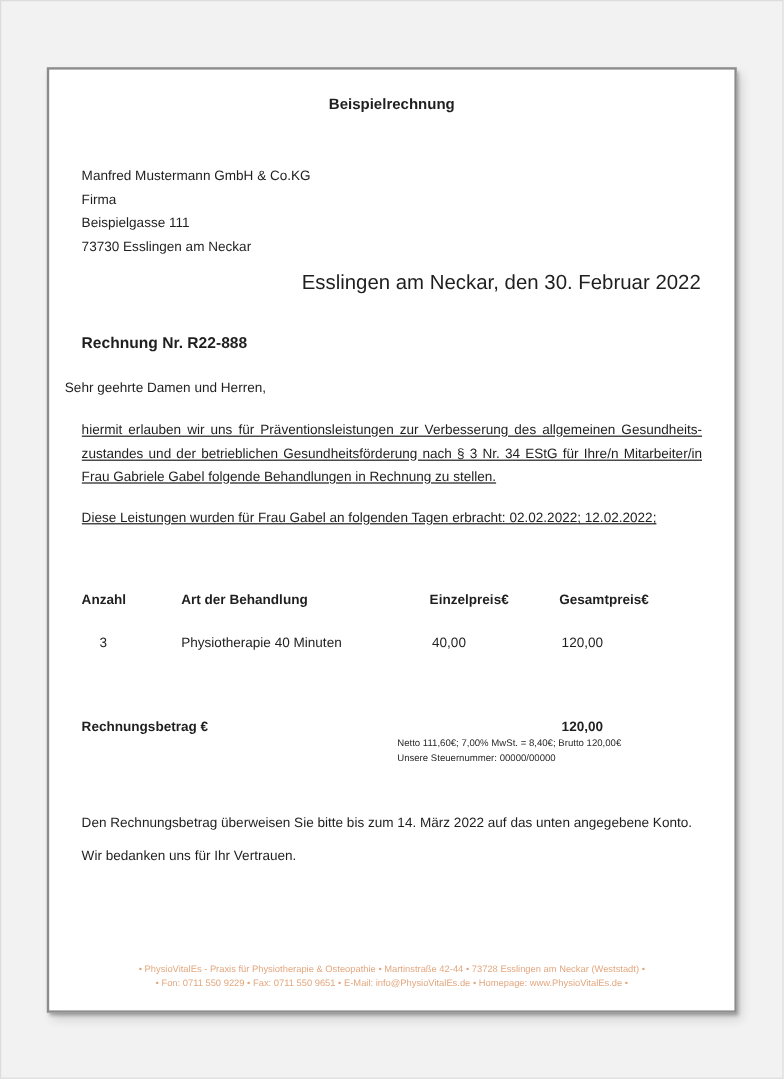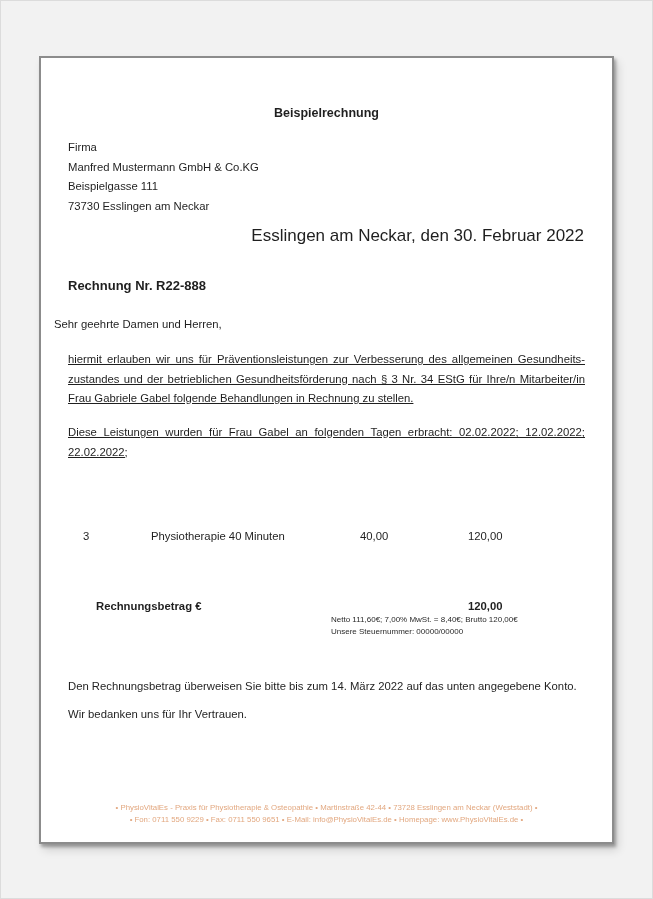--- a/index.html
+++ b/index.html
@@ -28,21 +28,20 @@
   }
   .page * { box-sizing: border-box; }
 
   .abs { position: absolute; }
 
   .title {
     left: 0; top: 22px; width: 100%;
     text-align: center;
     font-weight: bold;
     font-size: 12.5px;
-    margin-top: 26px;
   }
   .recipient {
     left: 27px; top: 80px; width: 400px;
     font-size: 11.3px; line-height: 19.5px;
   }
   .date-line {
     right: 28px; top: 168px;
     font-size: 17px;
     text-align: right;
   }
@@ -75,21 +74,21 @@
 
   .table-header, .table-row, .total-row { font-size: 11.3px; }
   .table-header { font-weight: bold; }
   .col-anzahl  { position: absolute; left: 27px; }
   .col-qty     { position: absolute; left: 42px; }
   .col-art     { position: absolute; left: 110px; }
   .col-einzel  { position: absolute; left: 317px; }
   .col-gesamt  { position: absolute; left: 425px; }
 
   .total-row { font-weight: bold; }
-  .total-label { position: absolute; left: 27px; margin-left: 28px; }
+  .total-label { position: absolute; left: 27px; }
   .total-value { position: absolute; left: 427px; }
 
   .tax-note-block {
     left: 290px; top: 556px; width: 284px;
     font-size: 8px; line-height: 11.5px;
     color: #2a2a2a;
   }
   .para-payment { left: 27px; top: 622px; width: 520px; font-size: 11.3px; }
   .para-thanks  { left: 27px; top: 650px; width: 520px; font-size: 11.3px; }
 
@@ -102,43 +101,48 @@
 </style>
 </head>
 <body>
 
 <div class="viewport">
   <div class="page">
 
     <div class="abs title">Beispielrechnung</div>
 
     <div class="abs recipient">
+        <div>Manfred Mustermann GmbH &amp; Co.KG</div>
         <div>Firma</div>
-        <div>Manfred Mustermann GmbH &amp; Co.KG</div>
         <div>Beispielgasse 111</div>
         <div>73730 Esslingen am Neckar</div>
       </div>
 
     <div class="abs date-line">Esslingen am Neckar, den 30. Februar 2022</div>
 
     <div class="abs invoice-heading">Rechnung Nr. R22-888</div>
 
     <div class="abs salutation">Sehr geehrte Damen und Herren,</div>
 
     <div class="abs para para-intro justified">
         <div>hiermit erlauben wir uns für Präventionsleistungen zur Verbesserung des allgemeinen Gesundheits-</div>
         <div>zustandes und der betrieblichen Gesundheitsförderung nach § 3 Nr. 34 EStG für Ihre/n Mitarbeiter/in</div>
         <div>Frau Gabriele Gabel folgende Behandlungen in Rechnung zu stellen.</div>
       </div>
 
     <div class="abs para para-dates justified">
         <div>Diese Leistungen wurden für Frau Gabel an folgenden Tagen erbracht: 02.02.2022; 12.02.2022;</div>
-        <div>22.02.2022;</div>
       </div>
 
+    <div class="abs table-header" style="left:0; top:436px; width:100%; height:16px;">
+      <span class="col-anzahl">Anzahl</span>
+      <span class="col-art">Art der Behandlung</span>
+      <span class="col-einzel">Einzelpreis€</span>
+      <span class="col-gesamt">Gesamtpreis€</span>
+    </div>
 
     <div class="abs table-row" style="left:0; top:472px; width:100%; height:16px;">
       <span class="col-qty">3</span>
       <span class="col-art">Physiotherapie 40 Minuten</span>
       <span class="col-einzel" style="left:319px;">40,00</span>
       <span class="col-gesamt" style="left:427px;">120,00</span>
     </div>
 
     <div class="abs total-row" style="left:0; top:542px; width:100%; height:16px;">
       <span class="total-label">Rechnungsbetrag €</span>

